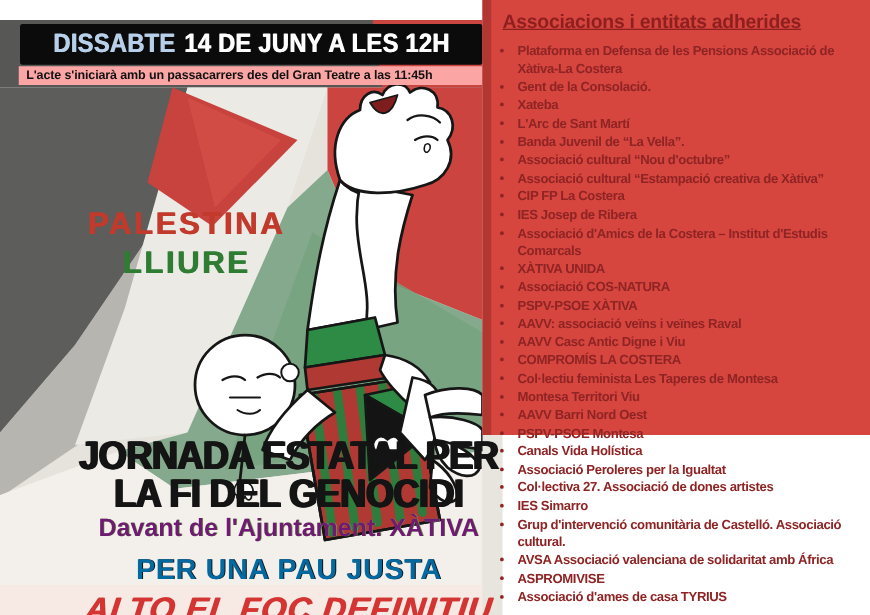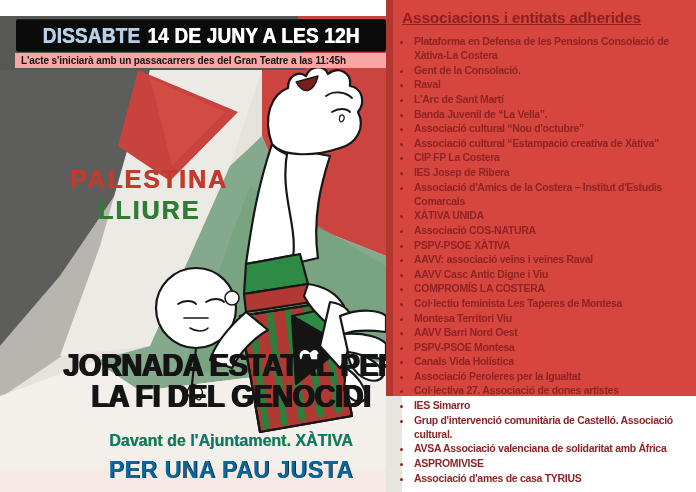--- a/index.html
+++ b/index.html
@@ -21,28 +21,28 @@
     font-weight:bold;font-size:10px;letter-spacing:-0.1px;color:#111111;}
 
   .slogan{position:absolute;left:24px;top:148px;width:170px;text-align:center;
     font-weight:900;font-size:25px;line-height:31px;letter-spacing:2px;margin-left:40px;}
   .slogan-1{color:#c13a2c;text-shadow:0.7px 0 #c13a2c;}
   .slogan-2{color:#2f7d33;text-shadow:0.7px 0 #2f7d33;}
 
   .bottom-text{position:absolute;left:0;top:334px;width:462px;text-align:center;}
   .jornada{font-size:29px;font-weight:900;color:#141414;line-height:31px;letter-spacing:-0.5px;
     transform:scaleY(1.1);text-shadow:0.9px 0 #141414,-0.9px 0 #141414;}
-  .location{margin-top:20px;font-size:16px;font-weight:bold;color:#0f766e;text-shadow:0.5px 0 #69a73e;}
+  .location{margin-top:0;font-size:20px;font-weight:bold;color:#701a75;text-shadow:0.5px 0 #69a73e;}
   .pau{margin-top:7px;font-size:23px;font-weight:900;color:#0369a1;letter-spacing:0.5px;
     text-shadow:0.8px 0 #141414;}
   .alto{margin-top:3px;font-size:26px;font-weight:bold;font-style:italic;color:#d43532;
     letter-spacing:1px;transform:skewX(-7deg);text-shadow:0.8px 0 #d43532;}
 
   
-  .panel{position:absolute;left:386px;top:0;width:310px;height:396px;box-sizing:border-box;
+  .panel{position:absolute;left:386px;top:0;width:310px;height:348px;box-sizing:border-box;
     background:#d7453f;border-left:7px solid #b23730;padding:8px 3px 4px 7px;}
   .panel-title{color:#8e1f1f;font-weight:bold;font-size:15.5px;letter-spacing:-0.2px;
     text-decoration:underline;margin:1px 0 7px 2px;}
   ul.assoc{margin:0;padding:0 0 0 13px;list-style:disc outside;
     color:#8e2424;font-weight:bold;font-size:10.5px;line-height:14.2px;letter-spacing:-0.3px;}
   ul.assoc li{margin:0 0 0.4px 0;padding-left:1px;}
   ul.assoc li::marker{color:#8e2424;}
 </style>
 </head>
 <body>
@@ -135,23 +135,23 @@
       <div class="jornada">LA FI DEL GENOCIDI</div>
       <div class="location">Davant de l'Ajuntament. XÀTIVA</div>
       <div class="pau">PER UNA PAU JUSTA</div>
       <div class="alto">ALTO EL FOC DEFINITIU</div>
     </div>
   </div>
 
   <div class="panel">
     <div class="panel-title">Associacions i entitats adherides</div>
     <ul class="assoc">
-        <li>Plataforma en Defensa de les Pensions Consolació de Xàtiva-La Costera</li>
+        <li>Plataforma en Defensa de les Pensions Associació de Xàtiva-La Costera</li>
         <li>Gent de la Consolació.</li>
-        <li>Raval</li>
+        <li>Xateba</li>
         <li>L'Arc de Sant Martí</li>
         <li>Banda Juvenil de “La Vella”.</li>
         <li>Associació cultural “Nou d'octubre”</li>
         <li>Associació cultural “Estampació creativa de Xàtiva”</li>
         <li>CIP FP La Costera</li>
         <li>IES Josep de Ribera</li>
         <li>Associació d'Amics de la Costera – Institut d'Estudis Comarcals</li>
         <li>XÀTIVA UNIDA</li>
         <li>Associació COS-NATURA</li>
         <li>PSPV-PSOE XÀTIVA</li>

